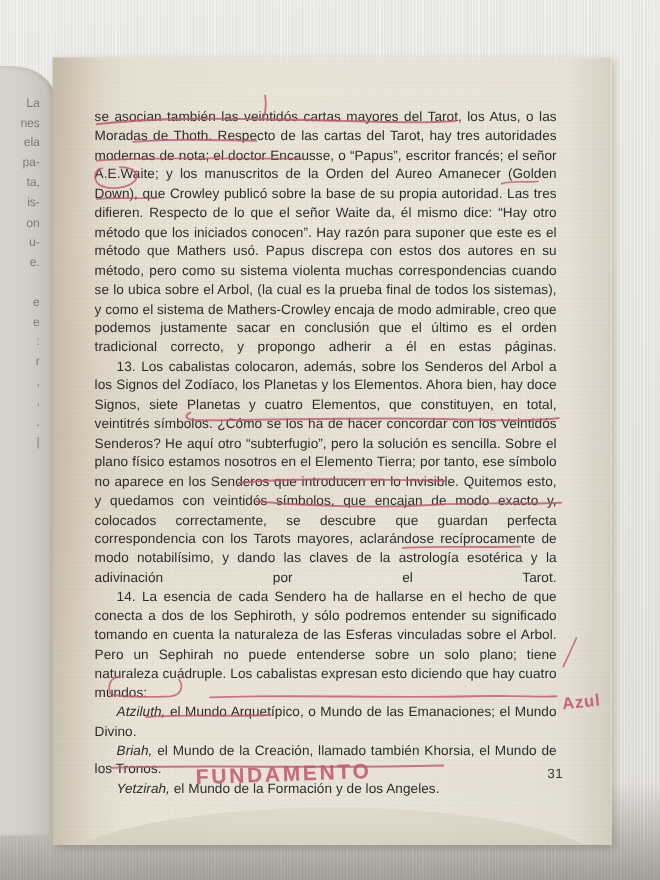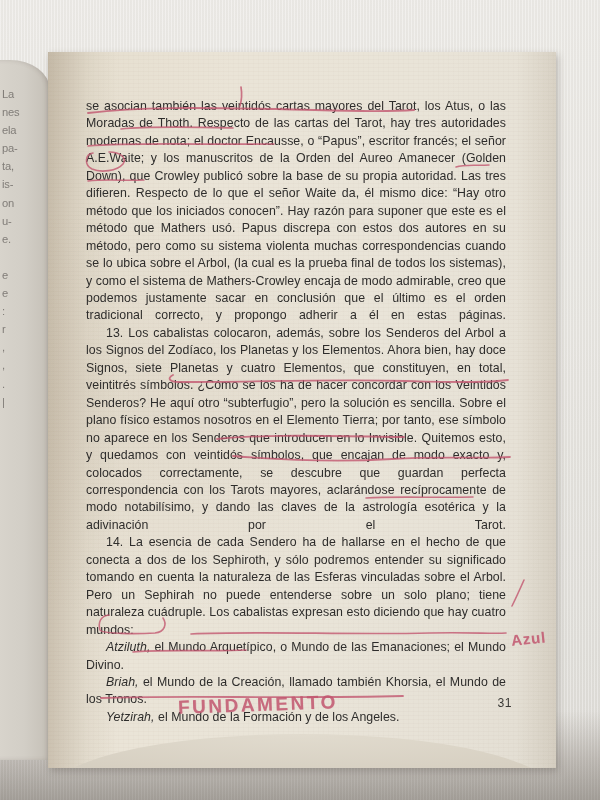--- a/index.html
+++ b/index.html
@@ -47,21 +47,21 @@
     box-shadow: inset -2px 0 4px rgba(90,80,70,0.18);
   }
   .prev-page-text {
     position: absolute;
     left: 2px;
     top: 85px;
     width: 34px;
     font-size: 11.2px;
     line-height: 18.1px;
     color: #6e6a66;
-    text-align: left;
+    text-align: right;
     white-space: nowrap;
     overflow: hidden;
     opacity: 0.82;
     letter-spacing: -0.2px;
   }
   .prev-page-text div { height: 18.1px; }
 
   
   .page {
     position: absolute;

